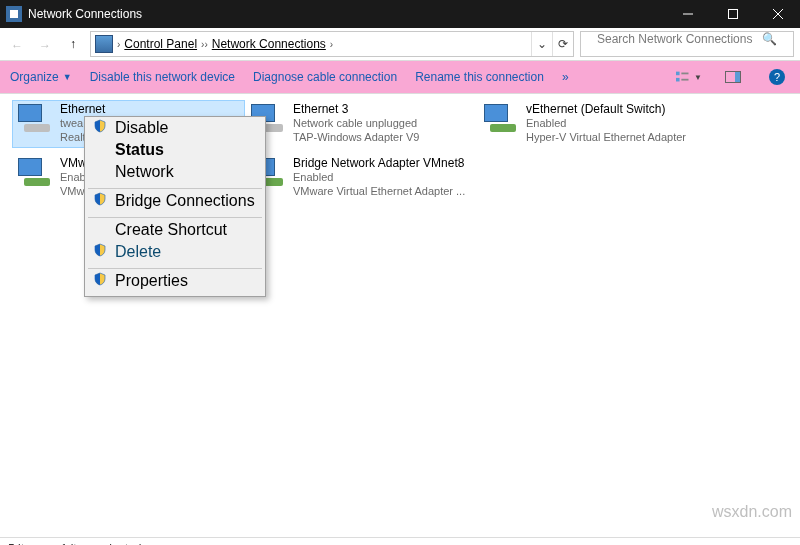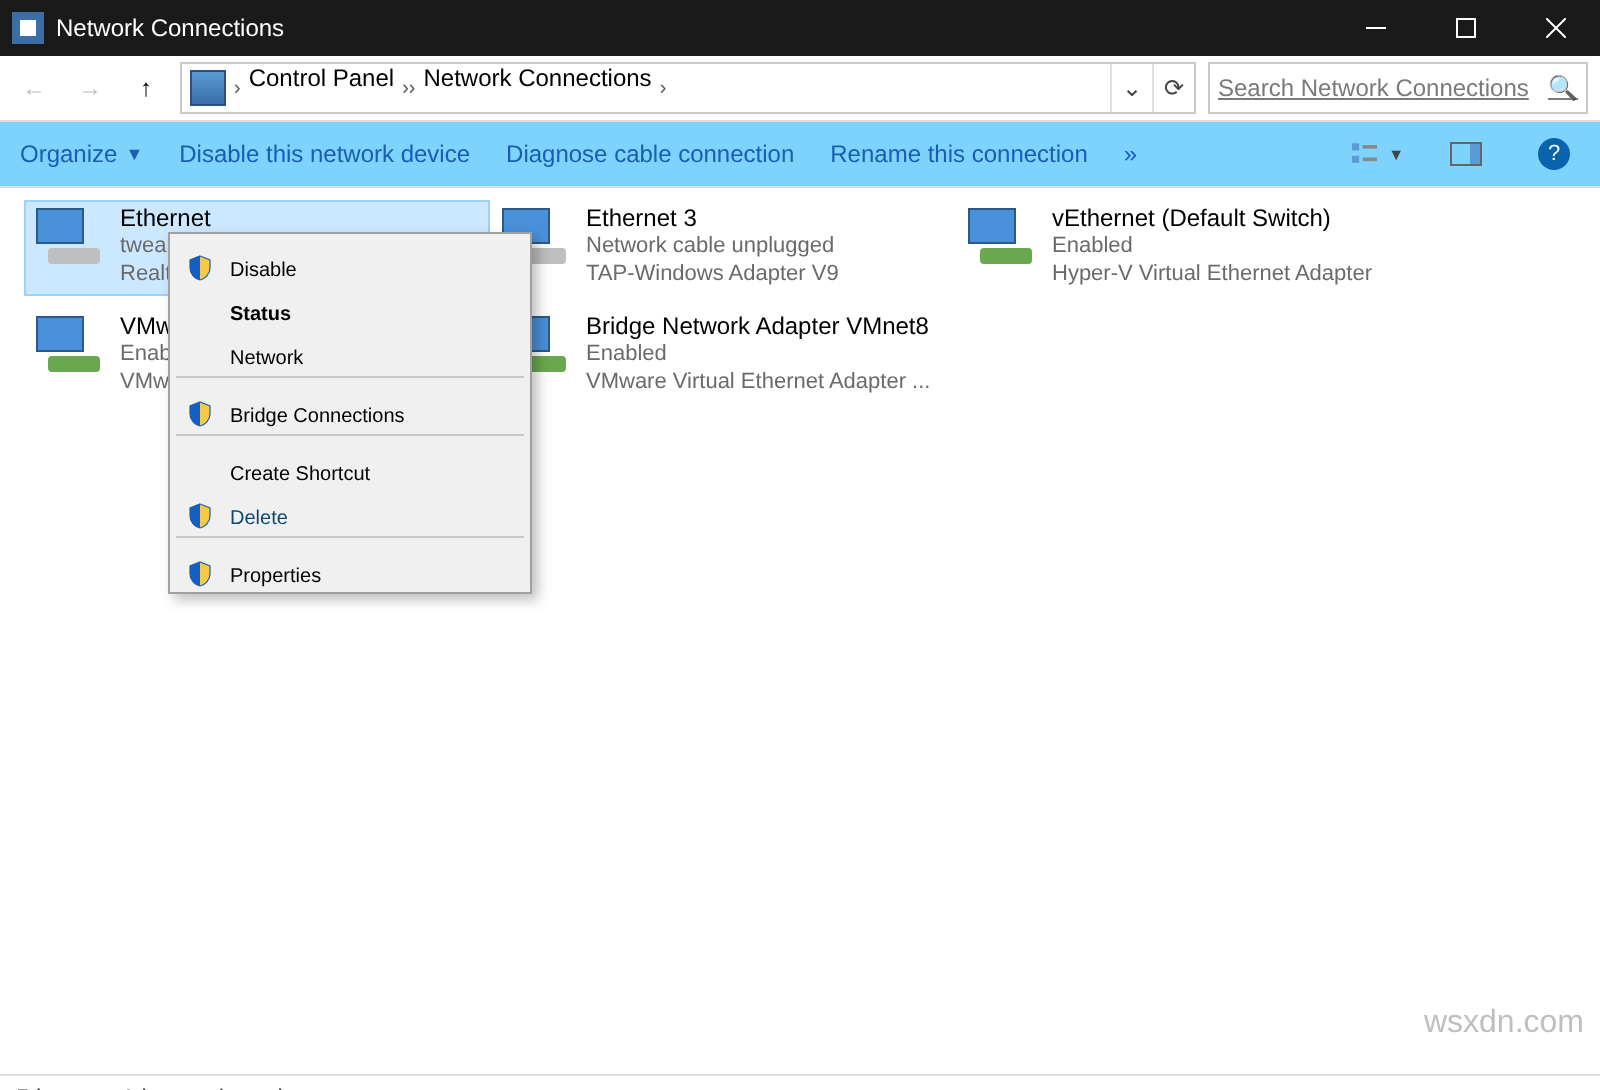--- a/index.html
+++ b/index.html
@@ -9,48 +9,48 @@
   .titlebar .app-icon::after{content:"";position:absolute;width:8px;height:8px;background:#fff;left:4px;top:4px;}
   .titlebar .title{flex:1;font-size:12px;}
   .winbtn{width:45px;height:28px;display:flex;align-items:center;justify-content:center;color:#fff;}
   .winbtn svg{width:10px;height:10px;}
   
   .addr-row{height:32px;border-bottom:1px solid #dcdcdc;display:flex;align-items:center;padding:0 6px;gap:6px;background:#fff;}
   .navbtn{width:22px;height:22px;display:flex;align-items:center;justify-content:center;color:#bdbdbd;}
   .navbtn.enabled{color:#000;}
   .breadcrumb-box{flex:1;height:24px;border:1px solid #c8c8c8;display:flex;align-items:center;overflow:hidden;}
   .pc-icon{width:16px;height:16px;margin:0 4px;display:inline-block;background:linear-gradient(#5b9bd5,#3a6ea5);border:1px solid #2a4f7c;}
-  .crumb{padding:0 4px;height:100%;display:flex;gap:4px;}
+  .crumb{padding:0 4px;height:100%;display:flex;align-items:center;gap:4px;text-decoration:underline;}
   .chev{color:#555;font-size:10px;}
   .addr-right{display:flex;align-items:center;height:100%;}
   .addr-right > div{width:20px;display:flex;align-items:center;justify-content:center;height:100%;border-left:1px solid #e0e0e0;color:#444;}
-  .search-box{width:180px;height:24px;border:1px solid #c8c8c8;display:flex;align-items:center;padding:0 4px;color:#7a7a7a;text-decoration:underline;}
+  .search-box{width:180px;height:24px;border:1px solid #c8c8c8;display:flex;padding:0 16px;color:#7a7a7a;}
   .search-box span:first-child{flex:1;white-space:nowrap;overflow:hidden;}
   
-  .toolbar{height:32px;border-bottom:1px solid #dcdcdc;display:flex;align-items:center;padding:0 10px;background:#7dd3fc;gap:18px;}
+  .toolbar{height:32px;border-bottom:1px solid #dcdcdc;display:flex;align-items:center;padding:0 10px;background:#f9a8d4;gap:18px;}
   .tbtn{color:#1a5db3;display:flex;align-items:center;gap:4px;}
   .tbtn .drop{font-size:9px;color:#1a5db3;}
   .tb-spacer{flex:1;}
   .tb-icon{width:26px;display:flex;align-items:center;justify-content:center;color:#444;}
   .help{width:16px;height:16px;border-radius:50%;background:#0a64ad;color:#fff;display:flex;align-items:center;justify-content:center;font-size:11px;}
   
   .content{position:relative;height:calc(545px - 28px - 32px - 32px - 22px);padding:6px 12px;}
   .grid{display:flex;flex-wrap:wrap;align-content:flex-start;}
   .item{width:225px;height:44px;display:flex;align-items:flex-start;padding:2px 4px;gap:6px;margin-bottom:6px;}
   .item.selected{background:#cce8ff;border:1px solid #99d1ff;padding:1px 3px;}
   .net-icon{width:38px;height:38px;flex-shrink:0;position:relative;}
   .net-icon .monitor{position:absolute;width:22px;height:16px;background:#4a90d9;left:2px;top:2px;border:1px solid #2a5a8a;}
   .net-icon .cable{position:absolute;width:26px;height:8px;background:#bfbfbf;left:8px;top:22px;border-radius:2px;}
   .net-icon .cable.v{background:#6aa84f;}
   .txt{display:flex;flex-direction:column;line-height:14px;overflow:hidden;white-space:nowrap;}
   .txt .n{font-size:12px;color:#000;}
   .txt .s{font-size:11px;color:#6a6a6a;}
   
   .ctxmenu{position:absolute;background:#f0f0f0;border:1px solid #a0a0a0;box-shadow:3px 3px 6px rgba(0,0,0,.25);width:176px;left:84px;top:22px;padding:2px;}
-  .mi{height:22px;display:flex;align-items:flex-end;padding:0 6px 0 28px;position:relative;font-size:10px;}
+  .mi{height:22px;display:flex;align-items:flex-start;padding:0 6px 0 28px;position:relative;font-size:16px;}
   .mi.bold{font-weight:bold;}
   .mi .shield{position:absolute;left:6px;width:14px;height:14px;}
   .sep{height:1px;background:#c8c8c8;margin:3px 1px;}
   .shield svg{width:14px;height:14px;}
   
   .status{height:22px;border-top:1px solid #dcdcdc;display:flex;align-items:center;padding:0 8px;gap:14px;color:#333;}
   .watermark{position:absolute;right:8px;bottom:24px;font-size:16px;color:#bfbfbf;}
   .rel{position:relative;}
 </style>
 </head>

